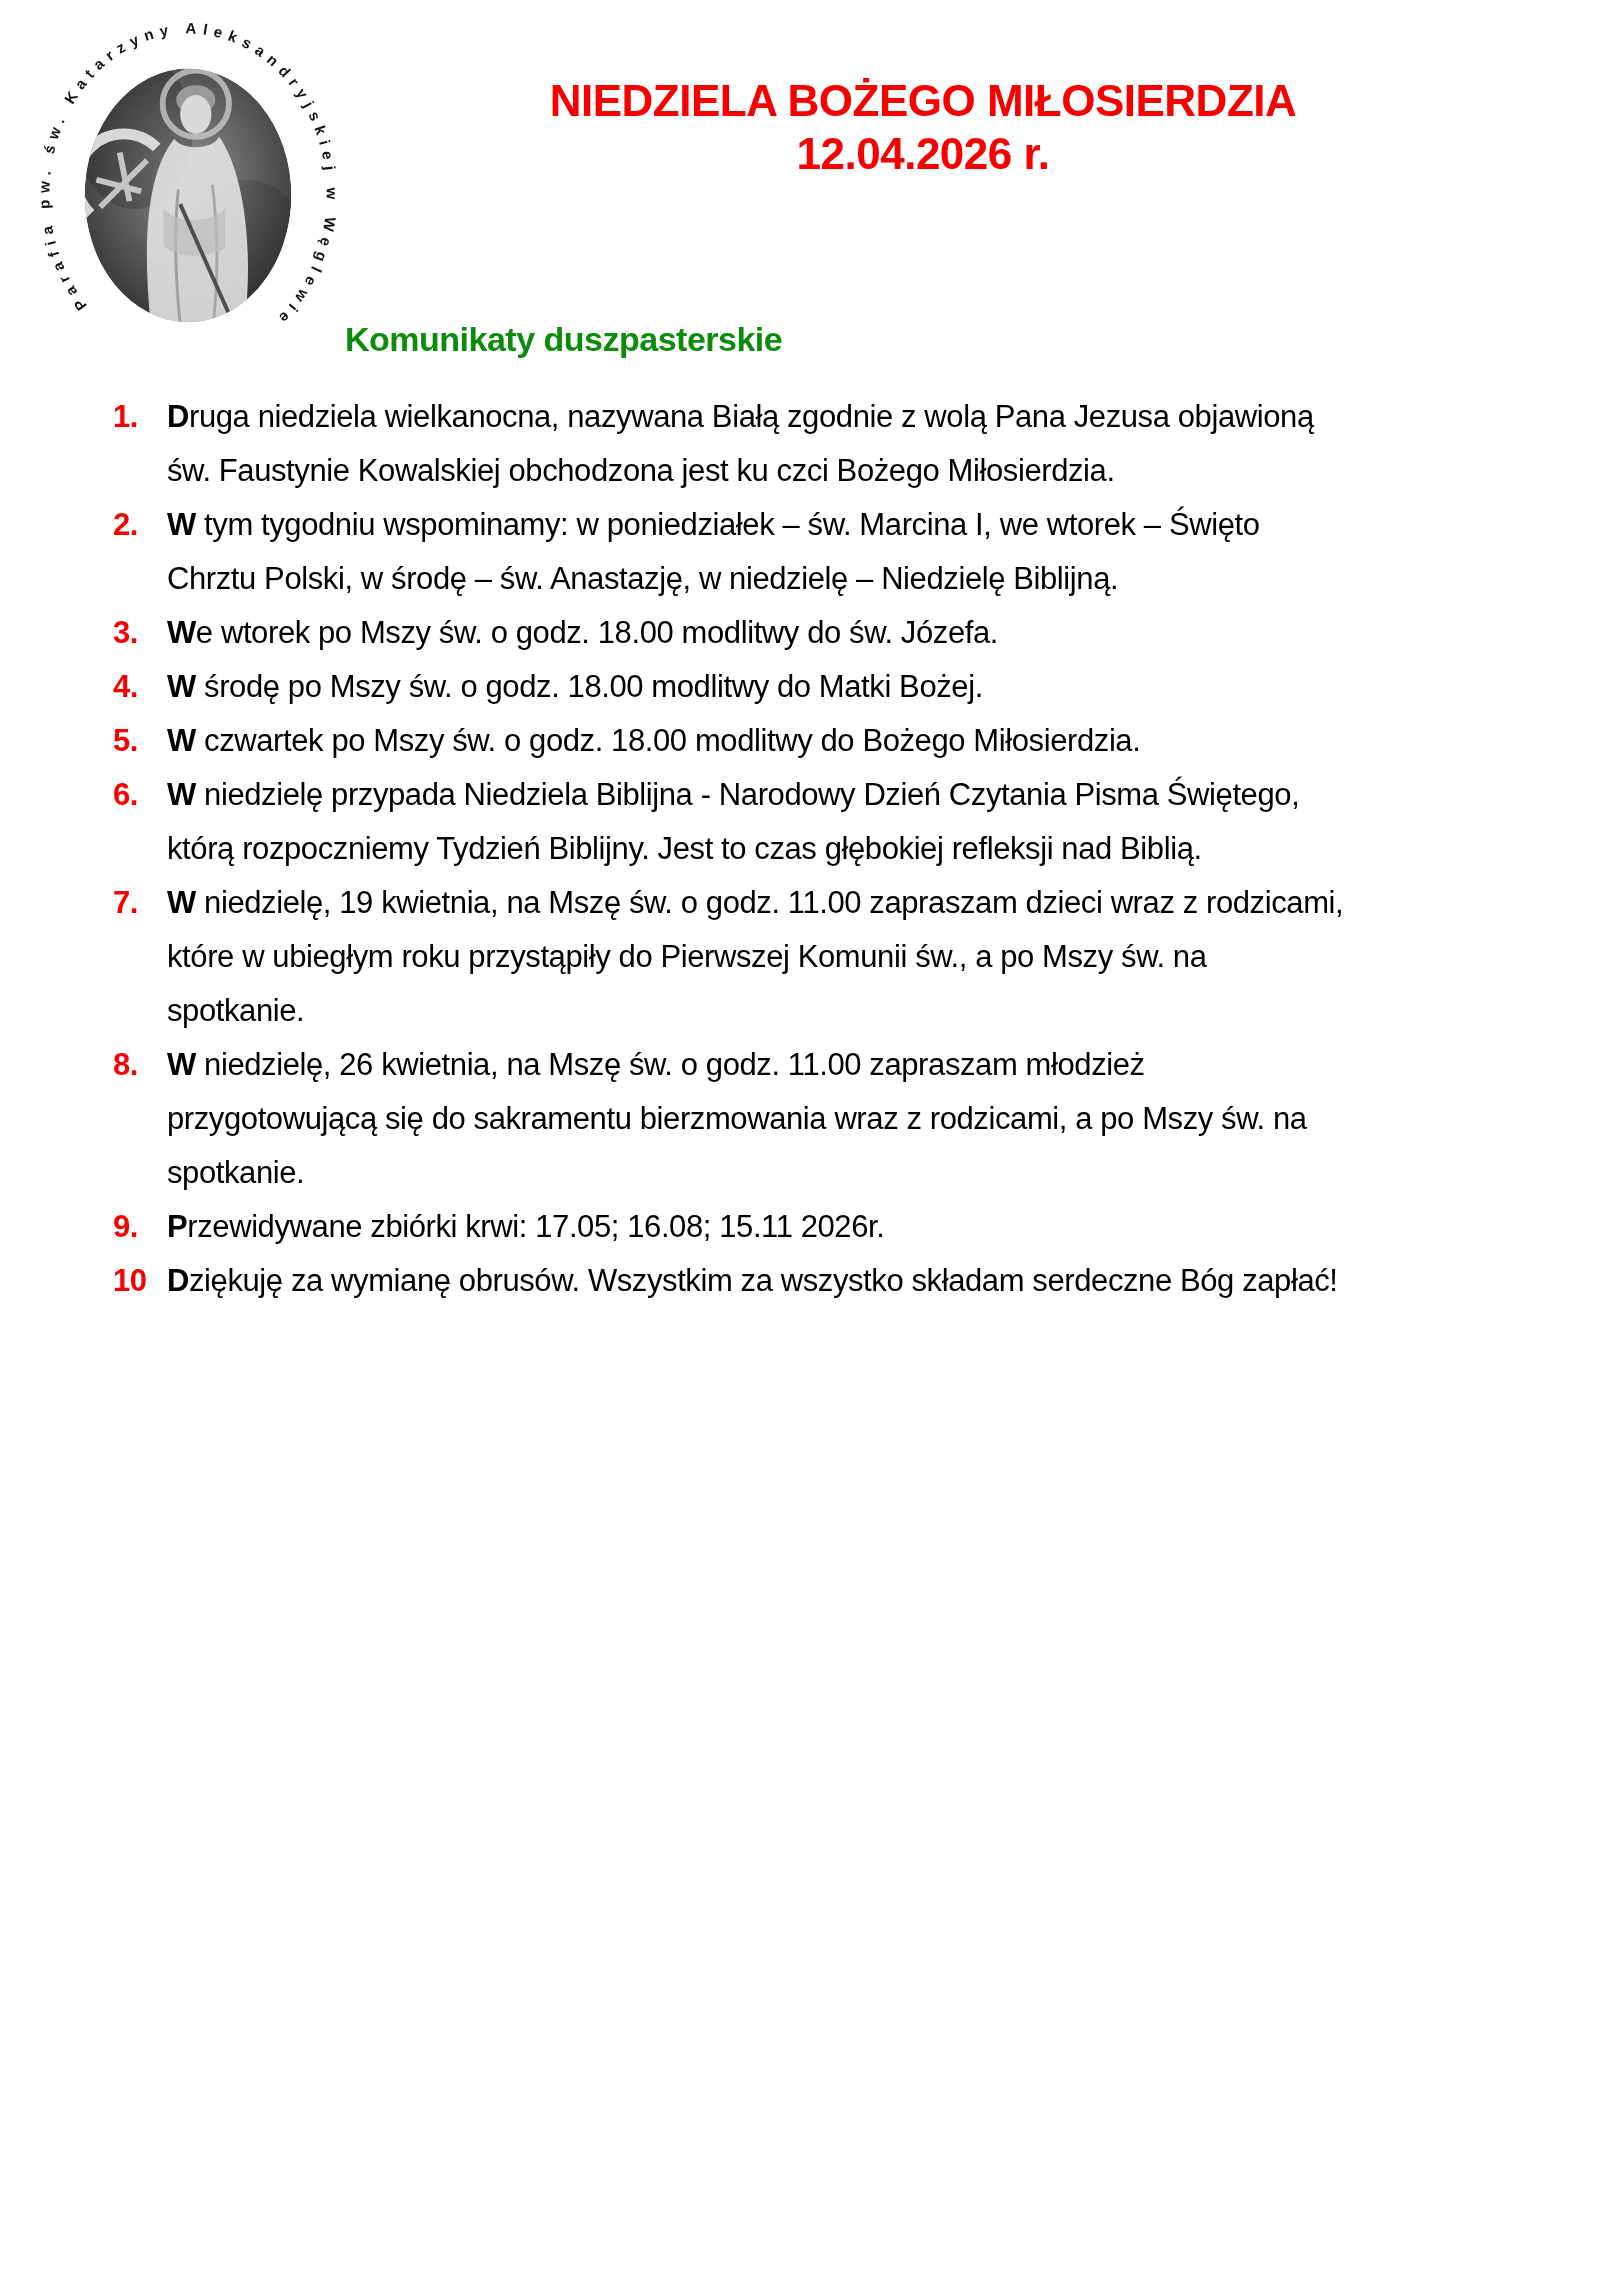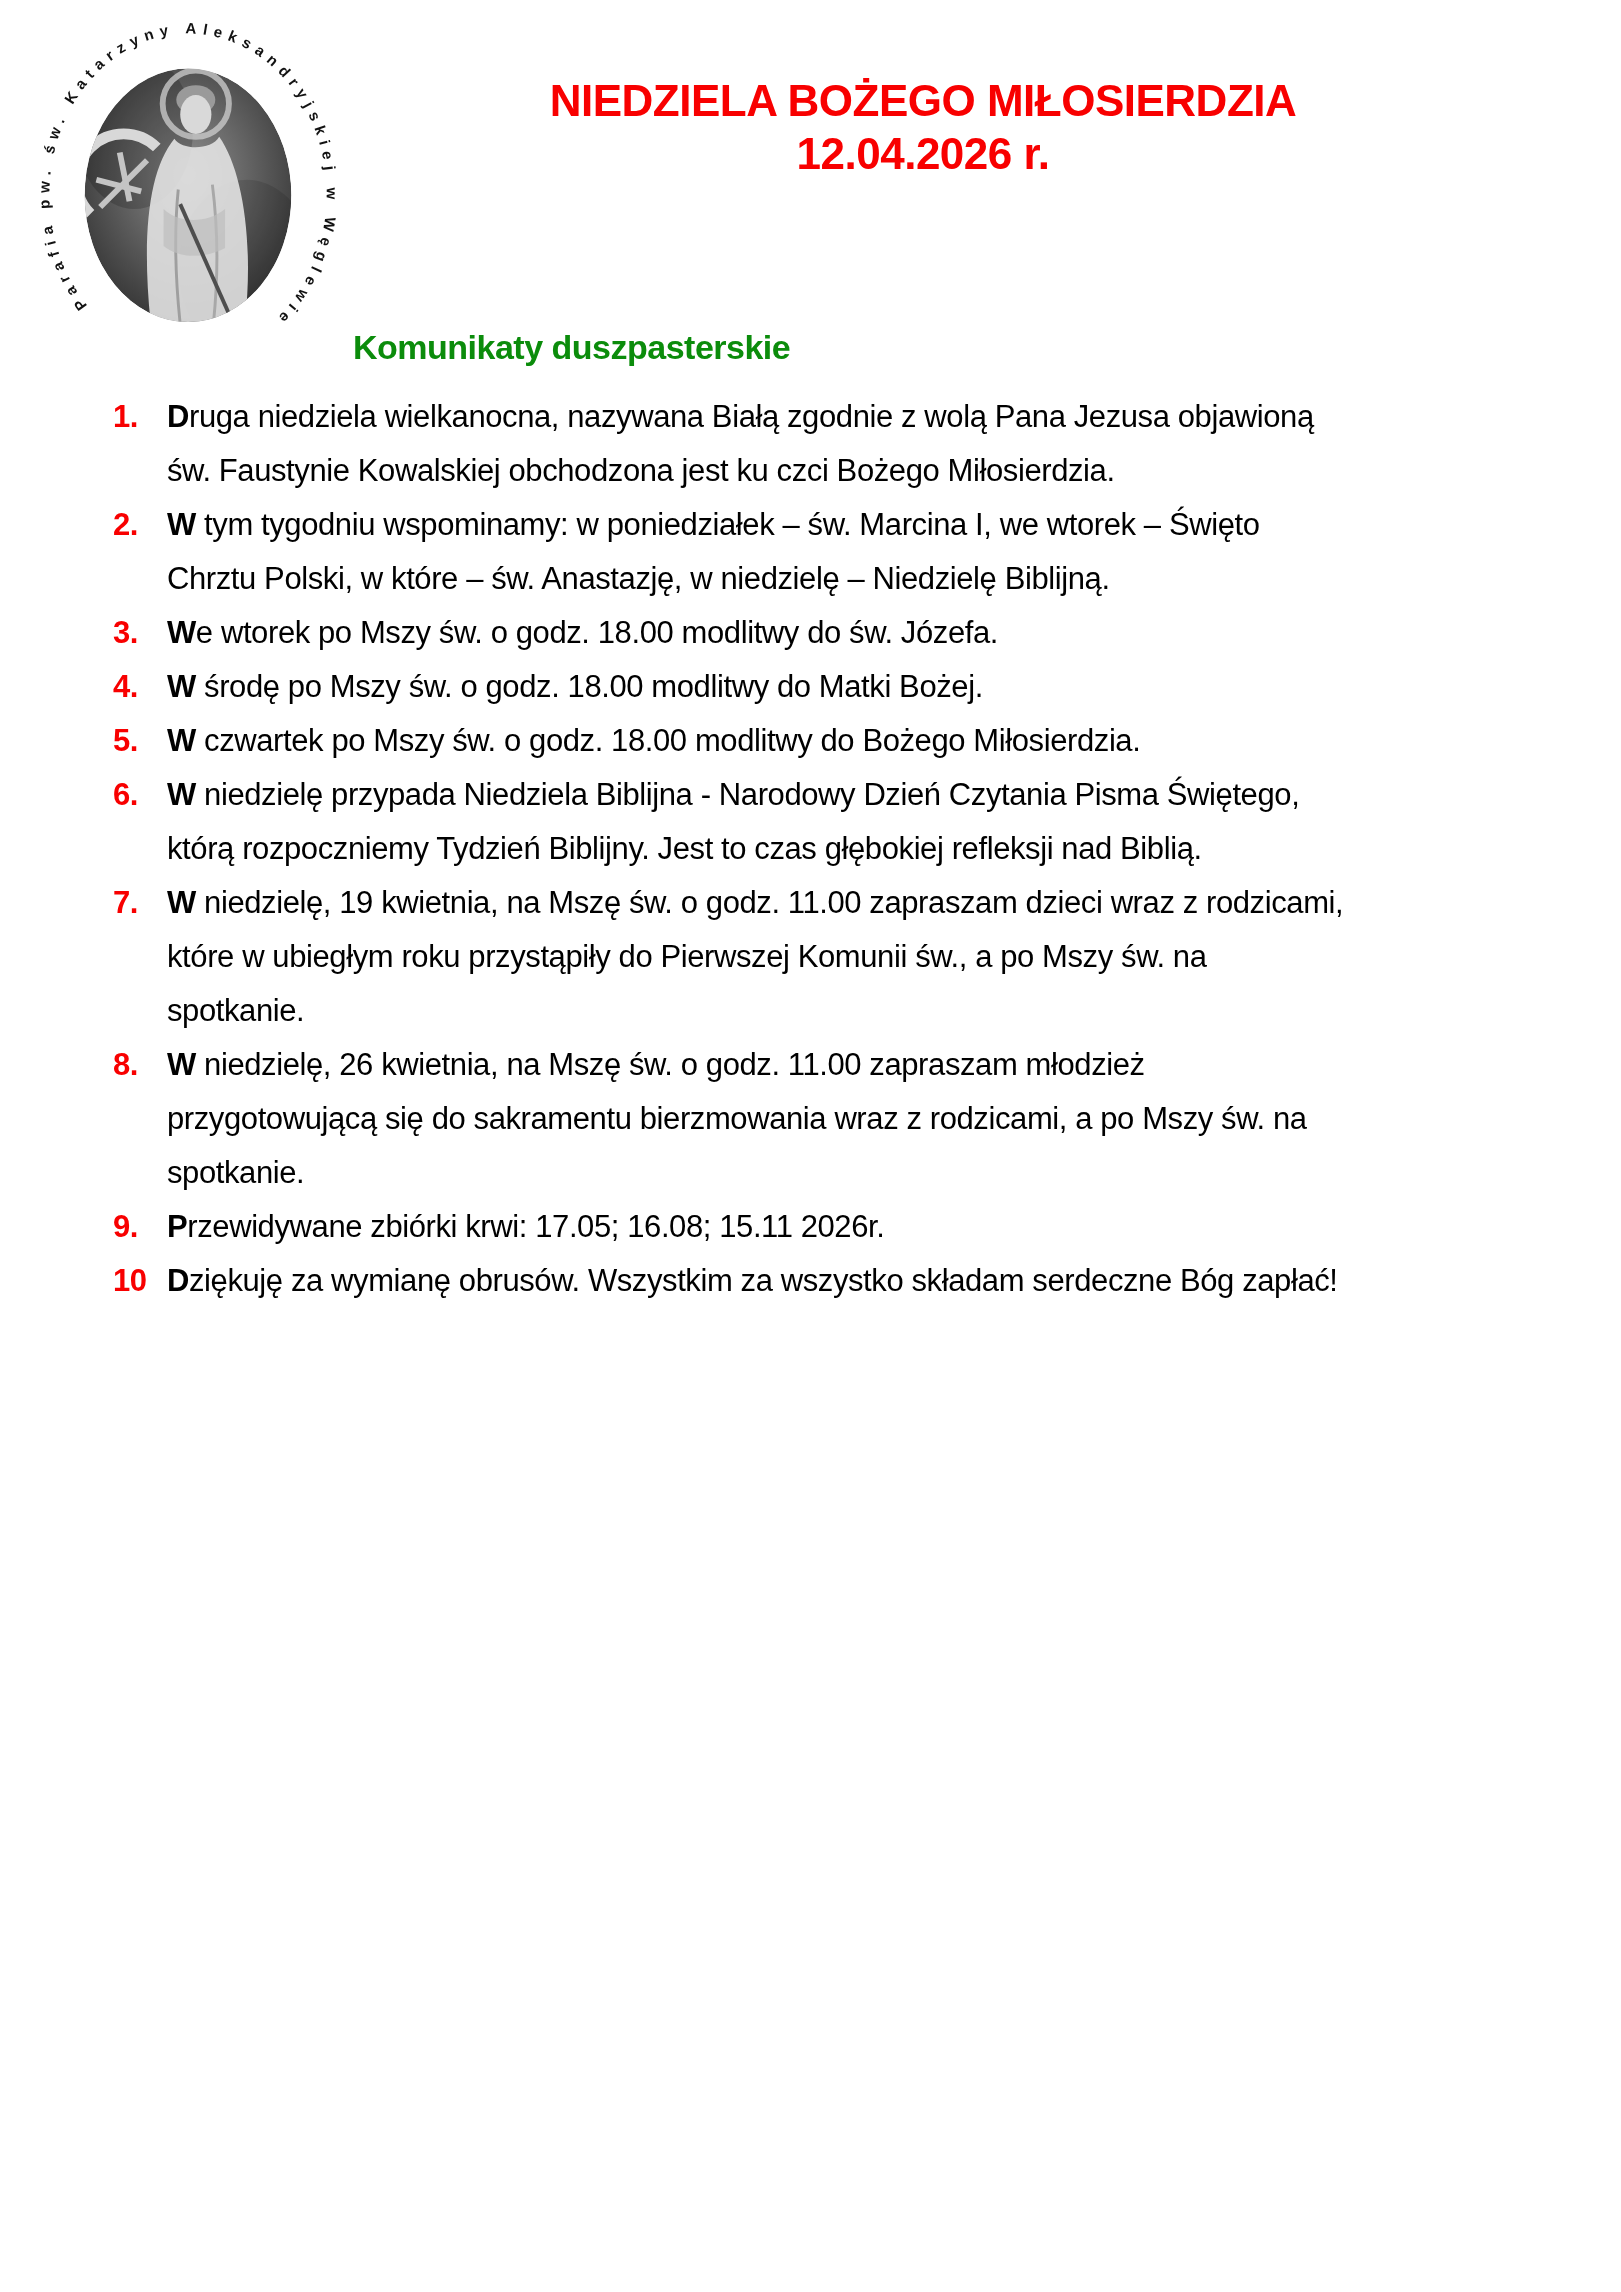--- a/index.html
+++ b/index.html
@@ -40,21 +40,21 @@
     line-height: 53px;
     letter-spacing: -0.5px;
     color: var(--red, #f80000);
   }
 
   
   .section-heading {
     position: absolute;
     left: 345px;
     top: 320px;
-    margin: 8px;
+    margin: 0;
     font-size: 34px;
     font-weight: bold;
     letter-spacing: -0.5px;
     color: var(--green, #0b8c0b);
   }
 
   
   .announcements {
     position: absolute;
     left: 113px;
@@ -145,21 +145,21 @@
         <span class="num">1.</span>
         <div class="item-body">
           <div class="line"><b class="lead">D</b>ruga niedziela wielkanocna, nazywana Białą zgodnie z wolą Pana Jezusa objawioną</div>
           <div class="line">św. Faustynie Kowalskiej obchodzona jest ku czci Bożego Miłosierdzia.</div>
         </div>
       </div>
       <div class="item">
         <span class="num">2.</span>
         <div class="item-body">
           <div class="line"><b class="lead">W</b> tym tygodniu wspominamy: w poniedziałek – św. Marcina I, we wtorek – Święto</div>
-          <div class="line">Chrztu Polski, w które – św. Anastazję, w niedzielę – Niedzielę Biblijną.</div>
+          <div class="line">Chrztu Polski, w środę – św. Anastazję, w niedzielę – Niedzielę Biblijną.</div>
         </div>
       </div>
       <div class="item">
         <span class="num">3.</span>
         <div class="item-body">
           <div class="line"><b class="lead">W</b>e wtorek po Mszy św. o godz. 18.00 modlitwy do św. Józefa.</div>
         </div>
       </div>
       <div class="item">
         <span class="num">4.</span>

